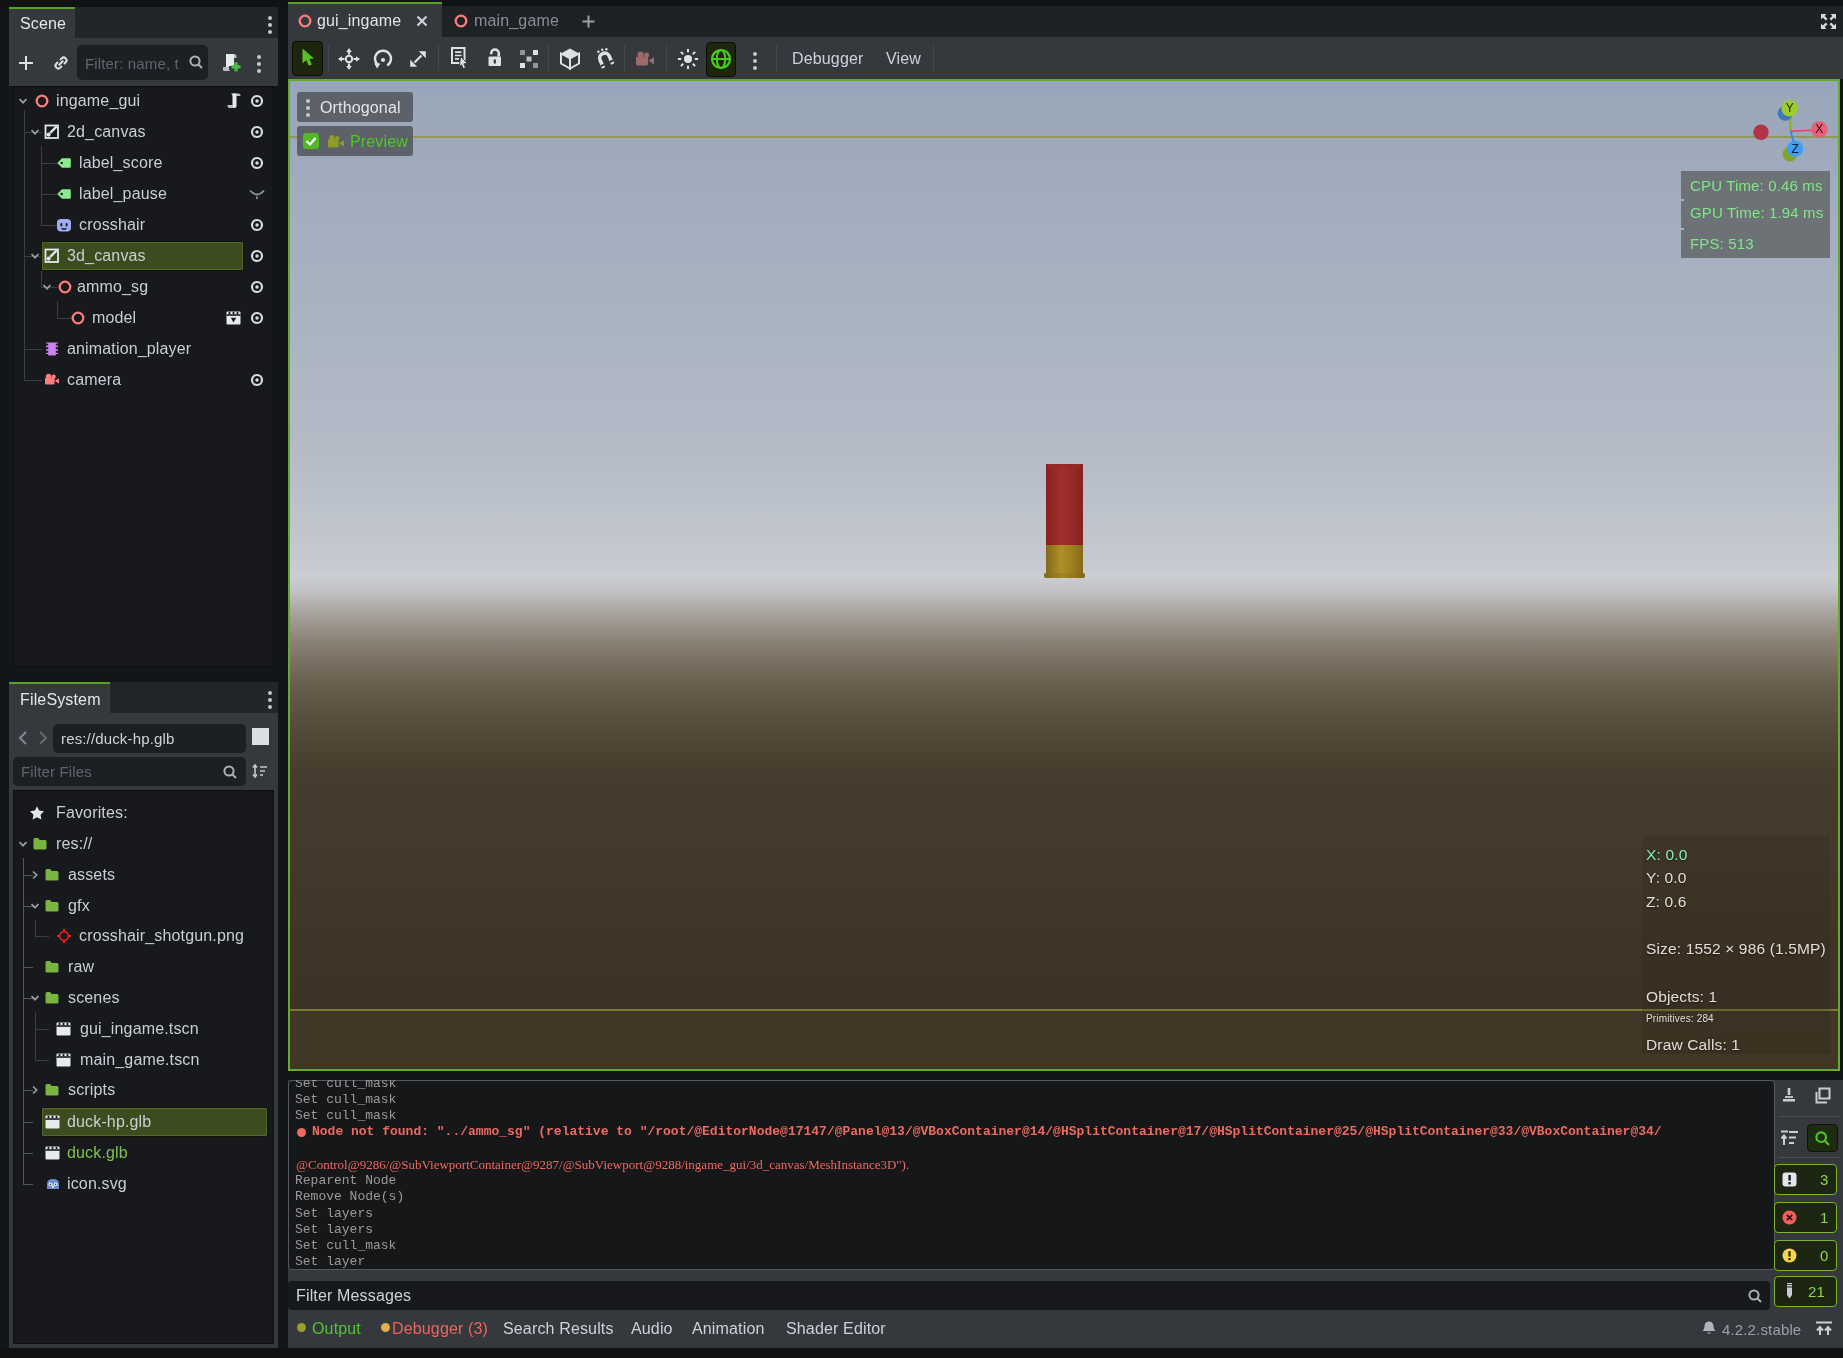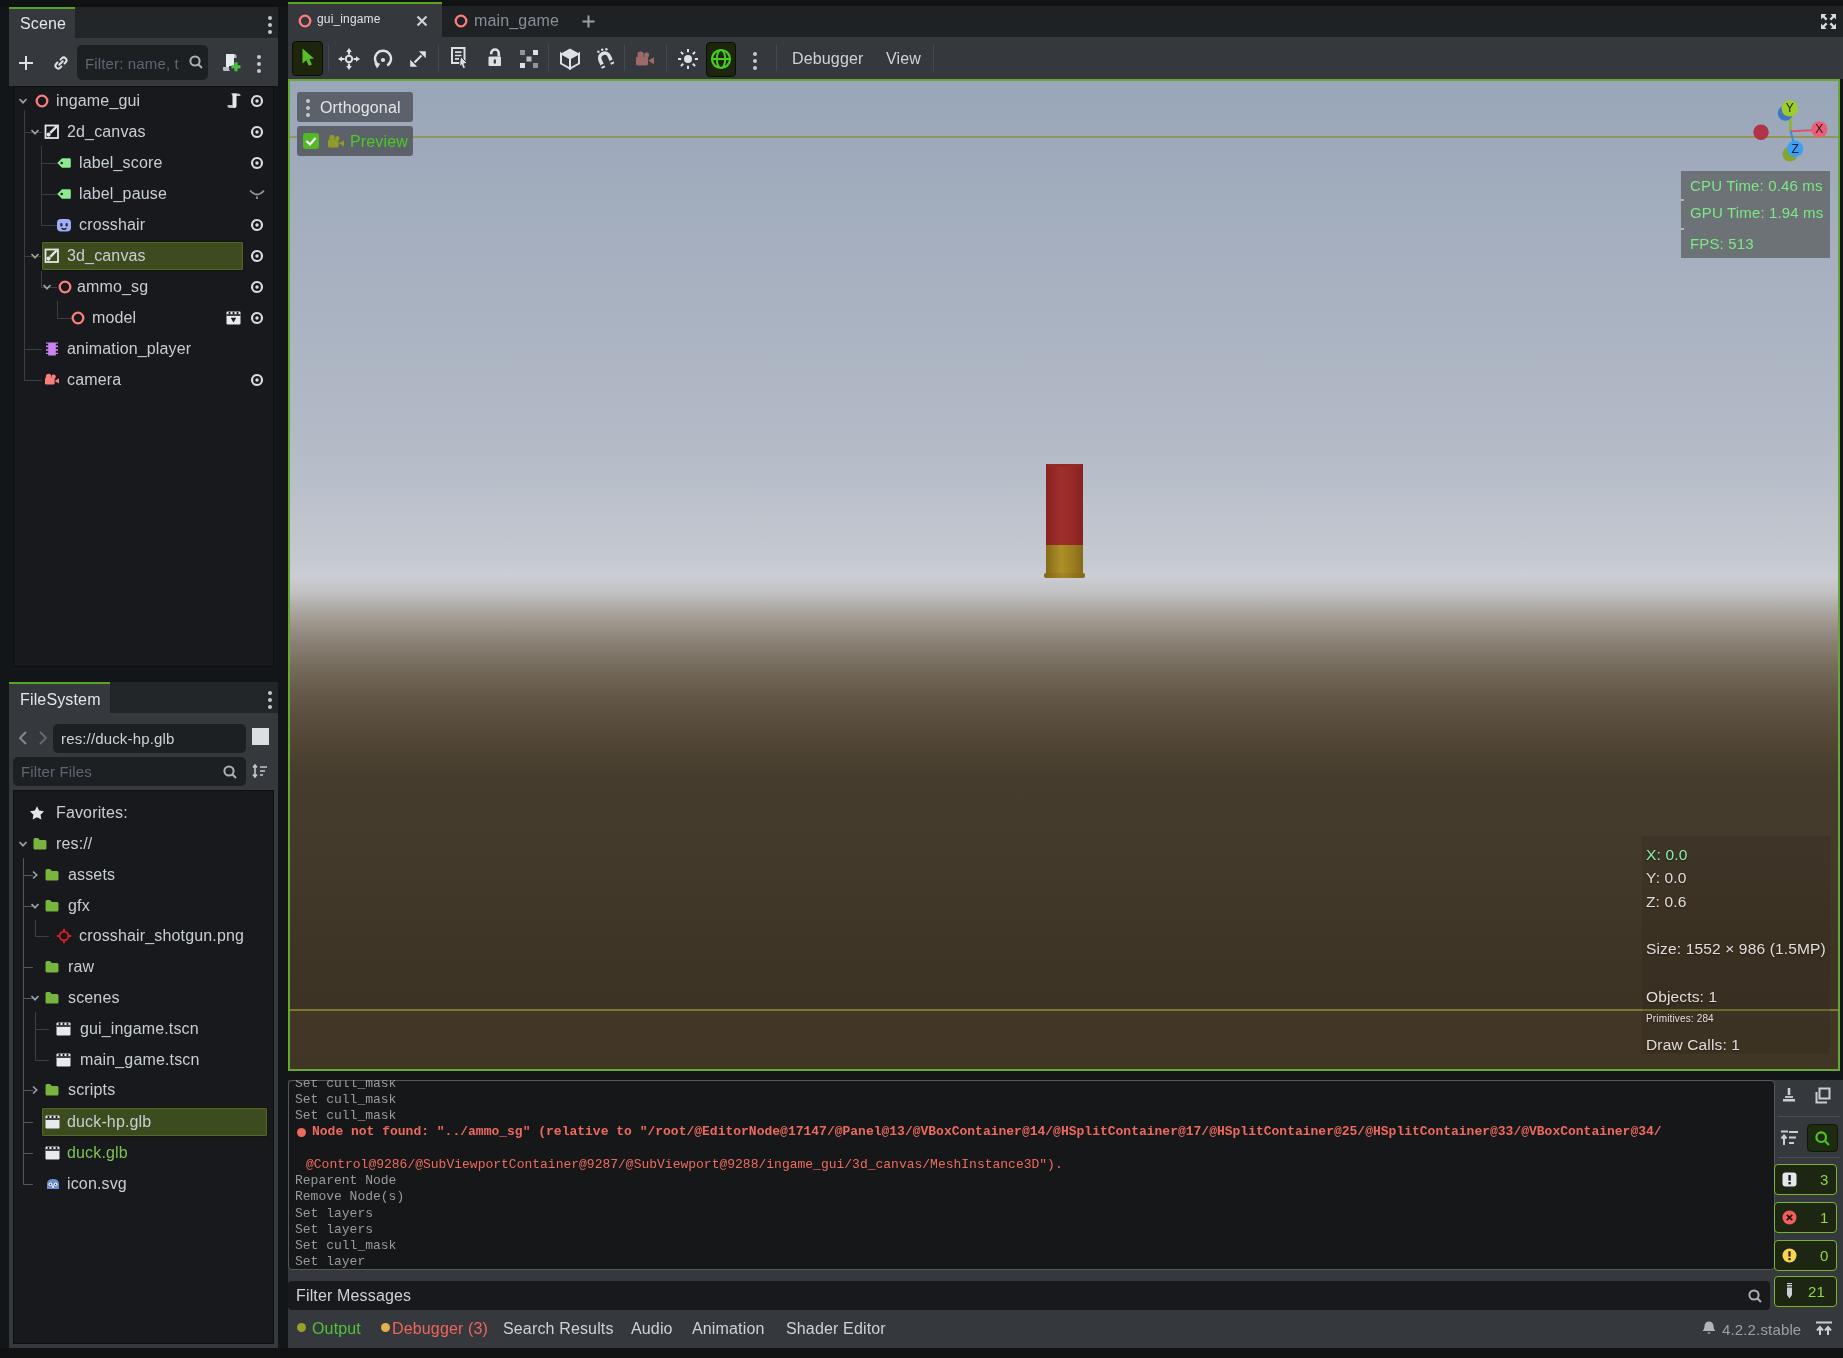--- a/index.html
+++ b/index.html
@@ -330,21 +330,21 @@
       <rect x="7.2" y="9.5" width="1.6" height="2.4" fill="#fff"></rect>
     </svg>
 <div class="abs txt" style="left:67px;top:1175px;color:#c8ced5;">icon.svg</div>
 
 <div class="abs" style="left:288px;top:6px;width:1555px;height:31px;background:#1f2225;"></div>
 <div class="abs" style="left:288px;top:2px;width:154px;height:2px;background:#56a420;"></div>
 <div class="abs" style="left:288px;top:4px;width:154px;height:33px;background:#35393d;"></div>
 <svg class="abs" style="left:297px;top:13px;" width="16" height="16">
       <circle cx="8" cy="8" r="5.3" fill="none" stroke="#fc7d7d" stroke-width="2.3"></circle>
     </svg>
-<div class="abs txt" style="left:317px;top:12px;color:#dfe3e8;font-size:12px;">gui_ingame</div>
+<div class="abs txt" style="left:317px;top:12px;color:#dfe3e8;font-size:16px;">gui_ingame</div>
 <svg class="abs" style="left:415px;top:14px;" width="14" height="14">
       <path d="M2.5 2.5 L11.5 11.5 M11.5 2.5 L2.5 11.5" stroke="#ccd1d7" stroke-width="2.2"></path>
     </svg>
 <svg class="abs" style="left:453px;top:13px;" width="16" height="16">
       <circle cx="8" cy="8" r="5.3" fill="none" stroke="#fc7d7d" stroke-width="2.3"></circle>
     </svg>
 <div class="abs txt" style="left:474px;top:12px;color:#878e98;font-size:16px;">main_game</div>
 <svg class="abs" style="left:581px;top:14px;" width="15" height="15">
       <path d="M7.5 1.5 v12 M1.5 7.5 h12" stroke="#9aa0a8" stroke-width="2"></path>
     </svg>
@@ -508,21 +508,21 @@
 <div class="abs txt" style="left:1646px;top:1036px;color:#e2ddd8;font-size:15.5px;text-shadow:0 1px 2px rgba(0,0,0,0.45);">Draw Calls: 1</div>
 
 <div class="abs" style="left:288px;top:1080px;width:1555px;height:268px;background:#35393d;"></div>
 <div class="abs" style="left:288px;top:1080px;width:1487px;height:190px;background:#151719;border:1px solid #55585c;border-radius:4px;overflow:hidden;"></div>
 <div class="abs" style="left:288px;top:1080px;width:1485px;height:189px;overflow:hidden;">
 <div class="abs" style="left:7px;top:-4.2px;font-family:'Liberation Mono',monospace;font-size:13px;line-height:16.22px;color:#9a9a9a;white-space:pre;">Set cull_mask</div>
 <div class="abs" style="left:7px;top:12.02px;font-family:'Liberation Mono',monospace;font-size:13px;line-height:16.22px;color:#9a9a9a;white-space:pre;">Set cull_mask</div>
 <div class="abs" style="left:7px;top:28.24px;font-family:'Liberation Mono',monospace;font-size:13px;line-height:16.22px;color:#9a9a9a;white-space:pre;">Set cull_mask</div>
 <div class="abs" style="left:9px;top:48.459999999999994px;width:9px;height:9px;border-radius:50%;background:#ee6a5f;"></div>
 <div class="abs" style="left:24px;top:44.459999999999994px;font-family:'Liberation Mono',monospace;font-size:13px;line-height:16.22px;color:#ee6a5f;white-space:pre;font-weight:bold;">Node not found: "../ammo_sg" (relative to "/root/@EditorNode@17147/@Panel@13/@VBoxContainer@14/@HSplitContainer@17/@HSplitContainer@25/@HSplitContainer@33/@VBoxContainer@34/</div>
-<div class="abs" style="left:18px;top:76.89999999999999px;font-family:Liberation Mono, monospace;font-size:13px;line-height:16.22px;color:#ee6a5f;white-space:pre;">@Control@9286/@SubViewportContainer@9287/@SubViewport@9288/ingame_gui/3d_canvas/MeshInstance3D").</div>
+<div class="abs" style="left:8px;top:76.89999999999999px;font-family:Liberation Serif, serif;font-size:13px;line-height:16.22px;color:#ee6a5f;white-space:pre;">@Control@9286/@SubViewportContainer@9287/@SubViewport@9288/ingame_gui/3d_canvas/MeshInstance3D").</div>
 <div class="abs" style="left:7px;top:93.11999999999999px;font-family:'Liberation Mono',monospace;font-size:13px;line-height:16.22px;color:#9a9a9a;white-space:pre;">Reparent Node</div>
 <div class="abs" style="left:7px;top:109.33999999999999px;font-family:'Liberation Mono',monospace;font-size:13px;line-height:16.22px;color:#9a9a9a;white-space:pre;">Remove Node(s)</div>
 <div class="abs" style="left:7px;top:125.55999999999999px;font-family:'Liberation Mono',monospace;font-size:13px;line-height:16.22px;color:#9a9a9a;white-space:pre;">Set layers</div>
 <div class="abs" style="left:7px;top:141.78px;font-family:'Liberation Mono',monospace;font-size:13px;line-height:16.22px;color:#9a9a9a;white-space:pre;">Set layers</div>
 <div class="abs" style="left:7px;top:158.0px;font-family:'Liberation Mono',monospace;font-size:13px;line-height:16.22px;color:#9a9a9a;white-space:pre;">Set cull_mask</div>
 <div class="abs" style="left:7px;top:174.22px;font-family:'Liberation Mono',monospace;font-size:13px;line-height:16.22px;color:#9a9a9a;white-space:pre;">Set layer</div>
 </div>
 <div class="abs" style="left:288px;top:1281px;width:1482px;height:29px;background:#17191c;border-radius:4px;"></div>
 <div class="abs txt" style="left:296px;top:1287px;color:#ccd2d8;">Filter Messages</div>
 <svg class="abs" style="left:1747px;top:1288px;" width="16" height="16">

